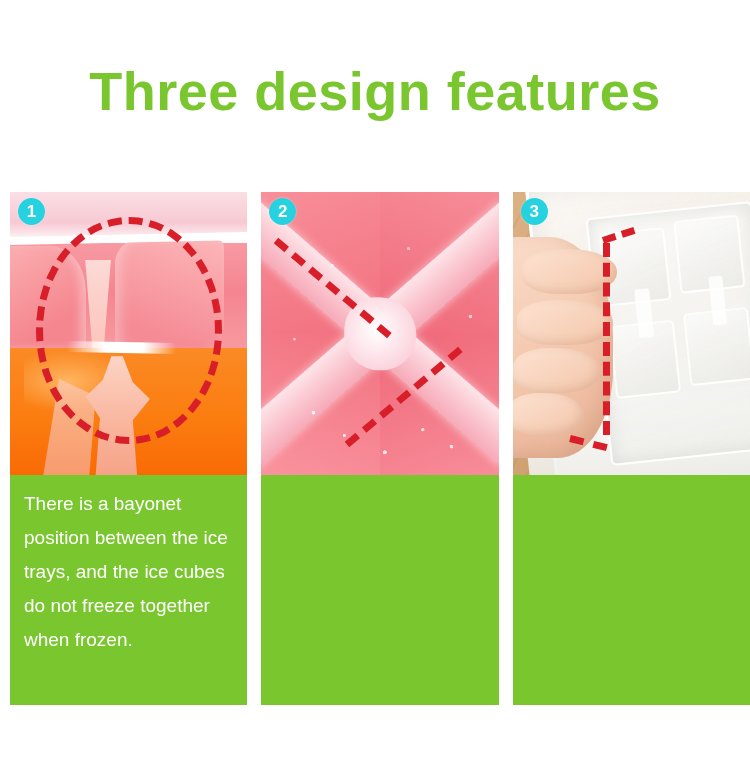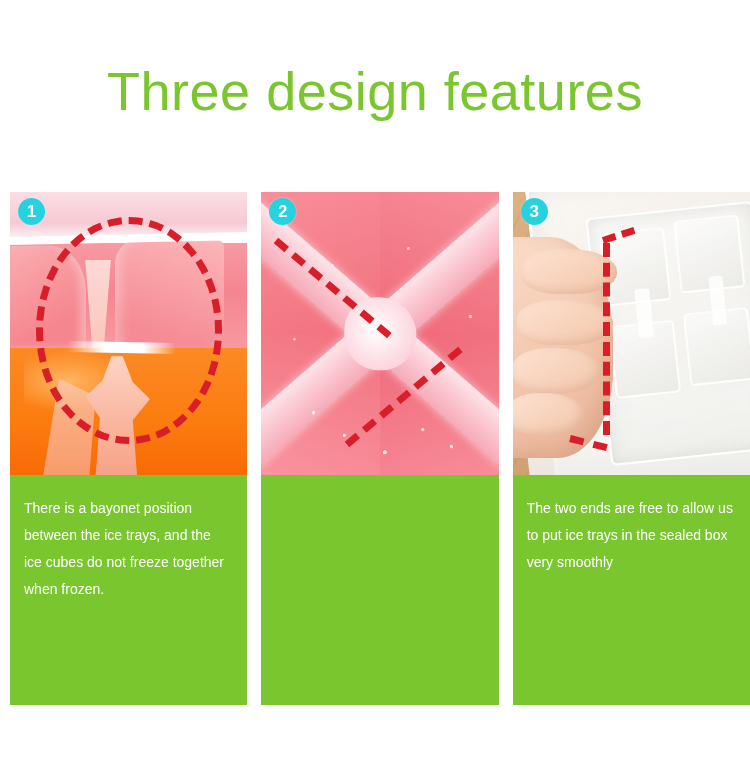--- a/index.html
+++ b/index.html
@@ -10,21 +10,21 @@
     font-family:"Liberation Sans", sans-serif;
     overflow:hidden;
   }
   .page { position:relative; width:750px; height:763px; background:#fff; }
 
   
   .title {
     position:absolute; left:0; top:60px; width:750px;
     text-align:center;
     font-size:54px;
-    font-weight:400;
+    font-weight:700;
     letter-spacing:0.5px;
     color:#7ac62e;
     white-space:nowrap;
   }
 
   
   .panels {
     position:absolute; left:10px; top:192px;
     width:740px; height:513px;
     display:flex; gap:14px;
@@ -256,23 +256,23 @@
     border-top:7px dashed #d81e28;
     transform:rotate(14deg); transform-origin:left center;
     z-index:7;
   }
 
   
   .caption {
     flex:1 1 auto;
     background:#7ac62e;
     color:#ffffff;
-    font-size:14px;
-    line-height:27px;
-    padding:20px 16px 10px 14px;
+    font-size:19px;
+    line-height:34px;
+    padding:12px 16px 10px 14px;
   }
 </style>
 </head>
 <body>
 
 <div class="page">
 
   <div class="title">Three design features</div>
 
   <div class="panels">
@@ -329,17 +329,16 @@
         <div class="hand"></div>
         <div class="finger f1"></div>
         <div class="finger f2"></div>
         <div class="finger f3"></div>
         <div class="finger f4"></div>
         <div class="vdash-top"></div>
         <div class="vdash"></div>
         <div class="vdash-bot"></div>
         <div class="badge">3</div>
       </div>
-      <div class="caption">The two ends are free to allow us to put ice trays in the sealed box very smoothly</div>
     </div>
 
   </div>
 </div>
 
 </body></html>

